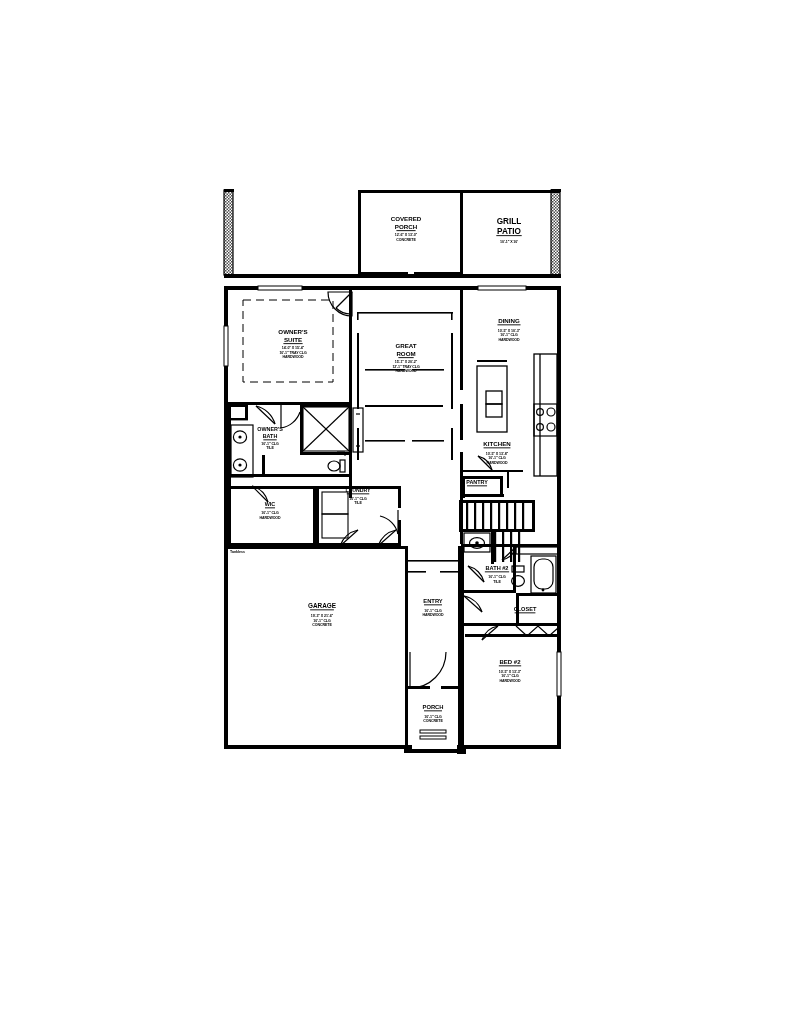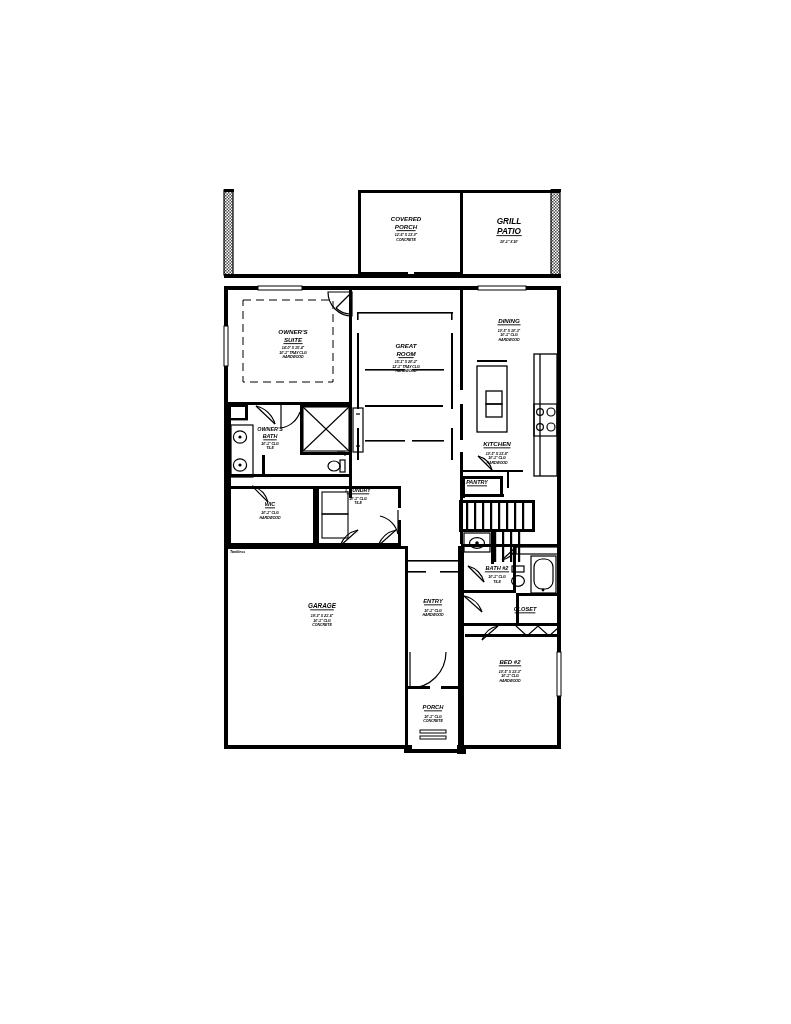--- a/index.html
+++ b/index.html
@@ -1,18 +1,18 @@
 <!DOCTYPE html>
 <html><head>
 <meta charset="utf-8">
 <title>Floor Plan</title>
 <style>
   html,body{margin:0;padding:0;background:#ffffff;}
   body{width:791px;height:1024px;font-family:"Liberation Sans",sans-serif;overflow:hidden;}
-  #plan-root{position:relative;width:791px;height:1024px;background:#c2410c;font-style:italic;}
+  #plan-root{position:relative;width:791px;height:1024px;background:#c2410c;}
   svg#floorplan{position:absolute;left:0;top:0;width:791px;height:1024px;display:block;}
   .rm-name{font-family:"Liberation Sans",sans-serif;font-weight:700;text-anchor:middle;fill:#000;}
   .rm-dim{font-family:"Liberation Sans",sans-serif;font-weight:700;text-anchor:middle;fill:#000;}
   .tiny{font-size:3.6px;letter-spacing:-0.1px;}
   .note{font-family:"Liberation Sans",sans-serif;font-weight:700;font-size:3.6px;fill:#000;}
   .vert-label{font-family:"Liberation Sans",sans-serif;font-weight:700;font-size:4.2px;fill:#000;text-anchor:middle;}
 </style>
 </head>
 <body>
 

